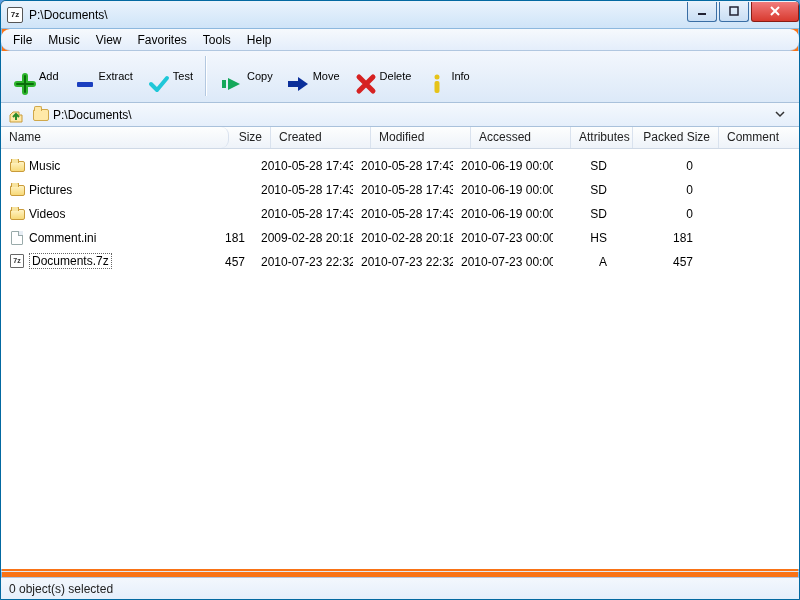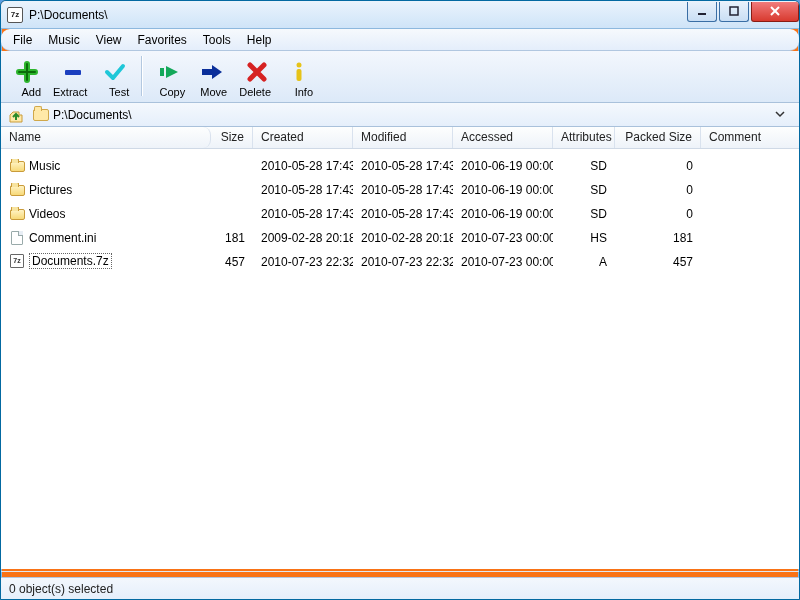--- a/index.html
+++ b/index.html
@@ -9,34 +9,34 @@
   .titlebar { height:28px; background:linear-gradient(#eaf3fc,#cfe4f8); display:flex; align-items:center; padding:0 0 0 6px; border-bottom:1px solid #8db8de; }
   .title-icon { width:16px; height:16px; background:#fff; border:1px solid #555; font-size:8px; line-height:14px; text-align:center; font-weight:bold; color:#222; margin-right:6px; border-radius:2px; }
   .title-text { flex:1; color:#000; font-size:12px; }
   .winbtns { display:flex; height:20px; margin-top:-6px;}
   .winbtn { width:30px; height:20px; margin-left:2px; border:1px solid #3a6ea5; border-top:none; border-radius:0 0 3px 3px; background:linear-gradient(#e8f1fb,#c9def4); display:flex; align-items:center; justify-content:center; cursor:default;}
   .winbtn.close-btn { width:48px; background:linear-gradient(#f07b7b,#d83a2f); border-color:#8a1c14;}
   .winbtn svg { display:block; }
   .menubar { height:22px; background:linear-gradient(#f6f9fd,#e4eefb); border-bottom:1px solid #b1c7e0; display:flex; align-items:center; padding:0 4px;border-radius:9px; }
   .menu-item { padding:2px 8px; color:#000; cursor:default; }
   .toolbar { height:52px; background:linear-gradient(#f3f7fd,#dce9f8); border-bottom:1px solid #a9c1db; display:flex; align-items:flex-end; padding:0 6px 2px 6px; gap:4px;}
-  .tbtn { display:flex; flex-direction:column; align-items:flex-end; min-width:38px; padding:2px 4px; cursor:default;}
+  .tbtn { display:flex; align-items:flex-start; min-width:38px; padding:2px 4px; cursor:default;}
   .tbtn-icon { width:28px; height:28px; display:flex; align-items:center; justify-content:center;}
   .tbtn-label { font-size:11px; color:#000; margin-top:0px; }
   .tsep { width:2px; height:40px; border-left:1px solid #b3c8e0; border-right:1px solid #fff; margin:4px 4px; align-self:center;}
   .pathbar { height:24px; background:linear-gradient(#f4f8fd,#e5effb); border-bottom:1px solid #a9c1db; display:flex; align-items:center; padding:0 6px; gap:6px;}
   .up-icon { width:18px; height:18px; display:flex; align-items:center; justify-content:center; }
   .path-input { flex:1; height:20px; display:flex; align-items:center; gap:4px; padding:0 2px; }
   .folder-mini { width:16px; height:12px; background:#ffe9a8; border:1px solid #d0a84a; border-radius:2px; position:relative; }
   .folder-mini::before{content:"";position:absolute; top:-4px; left:0; width:6px; height:4px; background:#ffe9a8;border:1px solid #d0a84a; border-bottom:none; border-radius:2px 2px 0 0;}
   .path-text { font-size:12px; color:#000; }
   .chev { margin-left:auto; padding:0 6px; cursor:default;}
   .headers { height:22px; background:linear-gradient(#fdfefe,#eef3f9); border-bottom:1px solid #cfd9e6; display:flex; font-size:12px; color:#222; }
   .col { padding:3px 8px; border-right:1px solid #d9e2ee; white-space:nowrap; overflow:hidden; }
-  .col.name{ width:210px; text-align:left;border-radius:8px;}
+  .col.name{ width:228px; text-align:left;border-radius:8px;}
   .col.size{ width:42px; text-align:right;}
   .col.mod{ width:100px;}
   .col.cre{ width:100px;}
   .col.acc{ width:100px;}
   .col.attr{ width:62px; text-align:right;}
   .col.pack{ width:86px; text-align:right;}
   .col.comm{ flex:1; border-right:none;}
   .filelist { flex:1; background:#fff; overflow:auto; }
   .row { display:flex; height:18px; align-items:flex-end; font-size:12px; color:#000;margin-top:6px; }
   .cell { padding:0 8px; white-space:nowrap; overflow:hidden; }

